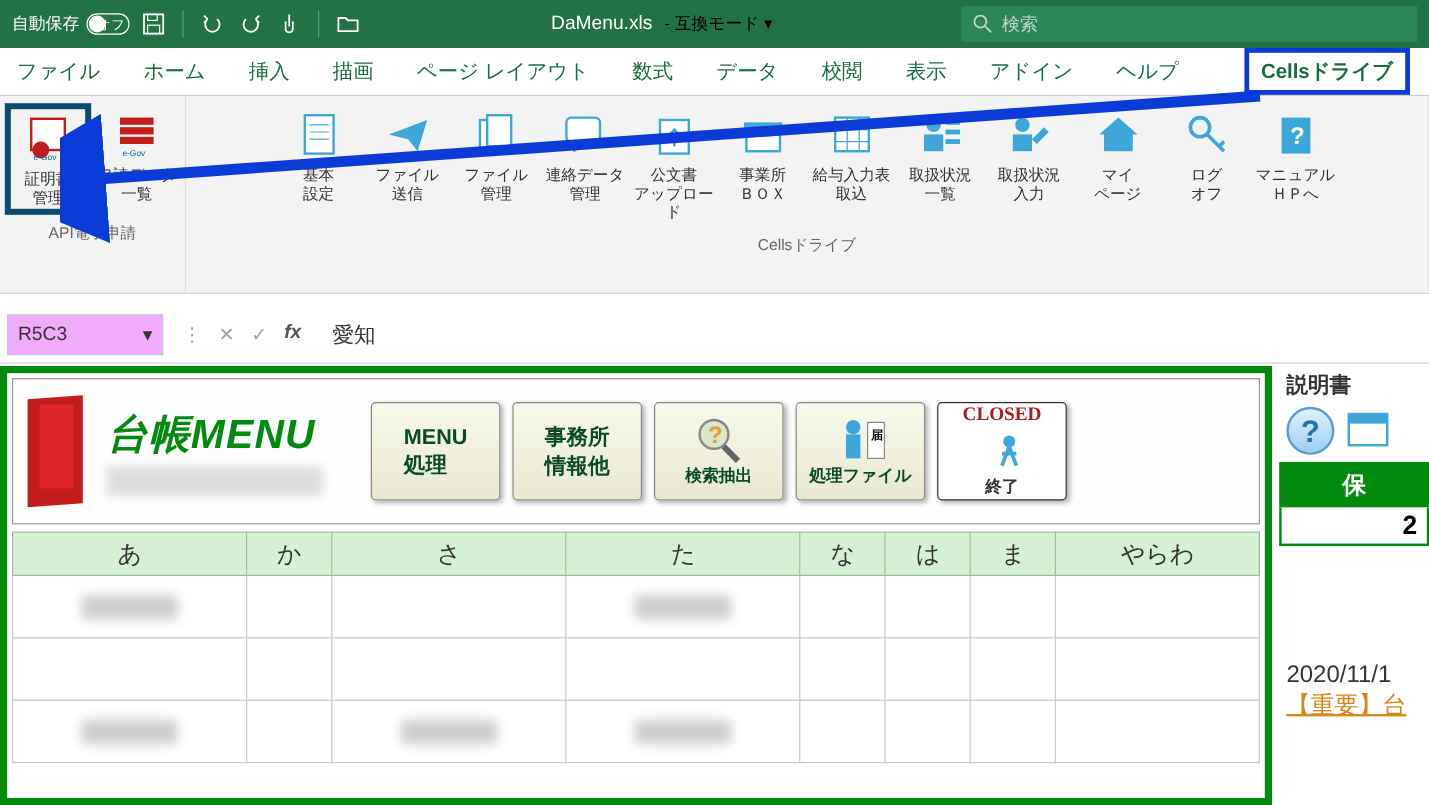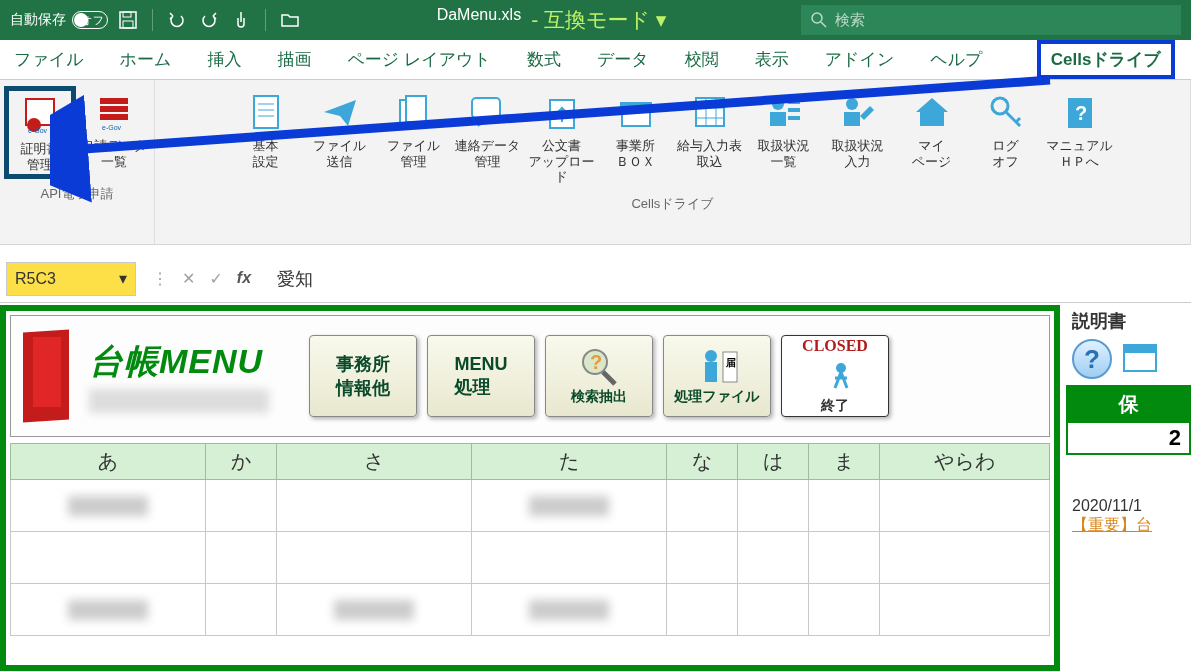--- a/index.html
+++ b/index.html
@@ -6,42 +6,42 @@
   body { background: #fff; overflow: hidden; width: 1191px; height: 671px; position: relative; }
 
   
   .titlebar { height: 40px; background: #217346; color: #fff; display: flex; align-items: center; padding: 0 10px; gap: 8px; }
   .autosave { display: flex; align-items: flex-end; gap: 6px; font-size: 14px; }
   .toggle { width: 36px; height: 18px; border: 1px solid #fff; border-radius: 10px; position: relative; display: flex; align-items: center; }
   .toggle::before { content: ""; width: 14px; height: 14px; background: #fff; border-radius: 50%; position: absolute; left: 1px; }
   .toggle-label { font-size: 11px; position: absolute; right: 3px; }
   .tb-icon { width: 24px; height: 24px; display: flex; align-items: center; justify-content: center; color: #fff; cursor: pointer; }
   .tb-sep { width: 1px; height: 22px; background: rgba(255,255,255,0.3); margin: 0 4px; }
-  .titlebar-center { flex: 1; text-align: center; font-size: 16px; display: flex; justify-content: center; gap: 10px; align-items: flex-start; }
+  .titlebar-center { flex: 1; text-align: center; font-size: 16px; display: flex; justify-content: center; gap: 10px; align-items: flex-end; }
   .filename { color: #fff; }
-  .compat { color: #bef264; font-size: 21px; }
+  .compat { color: #000000; font-size: 14px; }
   .searchbox { width: 380px; height: 30px; background: #2d8658; display: flex; align-items: center; padding: 0 10px; gap: 8px; color: #bcd9c9; font-size: 15px; }
 
   
   .menutabs { height: 40px; background: #fff; display: flex; align-items: center; padding: 0 10px; gap: 28px; font-size: 17px; color: #1a6b44; border-bottom: 1px solid #ccc; }
   .menutab { cursor: pointer; padding: 6px 4px; }
   .cells-drive-tab { border: 4px solid #0b3bd6; padding: 4px 10px; color: #1a6b44; font-weight: bold; margin-left: auto; margin-right: 6px; }
 
   
   .ribbon { background: #f3f3f3; border-bottom: 1px solid #d4d4d4; display: flex; }
   .ribbon-group { display: flex; flex-direction: column; align-items: center; padding: 6px 4px 2px 4px; border-right: 1px solid #ddd; }
   .ribbon-buttons { display: flex; gap: 2px; }
   .ribbon-btn { display: flex; flex-direction: column; align-items: center; width: 72px; padding: 4px 2px; cursor: pointer; font-size: 13px; color: #323130; text-align: center; line-height: 1.2; }
   .ribbon-btn .icon { width: 44px; height: 44px; margin-bottom: 4px; display:flex; align-items:center; justify-content:center; }
   .ribbon-group-label { font-size: 13px; color: #666; margin-top: 4px; padding: 2px 0; }
   .highlight-box { border: 5px solid #0c4a6e; padding: 2px; }
 
   
   .formulabar { height: 48px; background: #fff; border-bottom: 1px solid #ccc; display: flex; align-items: center; padding: 4px 6px; gap: 6px; }
-  .namebox { width: 130px; height: 34px; border: 1px solid #c8c8c8; padding: 0 8px; font-size: 16px; background: #fde047; display:flex; align-items:center; justify-content:space-between; color:#333; }
+  .namebox { width: 130px; height: 34px; border: 1px solid #c8c8c8; padding: 0 8px; font-size: 16px; background: #f0abfc; display:flex; align-items:center; justify-content:space-between; color:#333; }
   .fbar-icons { display: flex; gap: 14px; padding: 0 10px; color: #a0a0a0; }
   .fbar-fx { font-style: italic; font-weight: bold; color:#555; }
   .fbar-input { flex: 1; height: 34px; border: none; padding: 0 10px; font-size: 18px; color: #333; outline: none; }
   .formulabar { position:absolute; top:255px; left:0; right:0; }
   .ribbon { position:absolute; top:80px; left:0; right:0; height:165px; }
   .menutabs { position:absolute; top:40px; left:0; right:0; }
 
   .sheet-wrap { position:absolute; top:305px; left:0; width:1060px; bottom:0; border:6px solid #028a0f; background:#fff; padding:4px; }
   .menu-header { height:122px; border:1px solid #999; background:#fdfdfd; display:flex; align-items:center; gap:10px; padding:4px 6px; }
   .binder { width:58px; height:90px; position:relative; }
@@ -62,21 +62,21 @@
 
   
   .arrow-svg { position:absolute; top:60px; left:50px; pointer-events:none; z-index:50; }
 
   .right-panel { position:absolute; top:305px; left:1066px; right:0; bottom:0; background:#fff; }
   .rp-title { font-size:18px; font-weight:bold; color:#333; padding:4px 6px; }
   .rp-icons { display:flex; gap:10px; padding:2px 6px; }
   .help-circle { width:40px; height:40px; border-radius:50%; background:linear-gradient(#dff1ff,#9fcef2); border:2px solid #5a9bd4; display:flex; align-items:center; justify-content:center; font-size:26px; font-weight:bold; color:#2a6fb0; }
   .rp-green { background:#028a0f; color:#fff; height:38px; display:flex; align-items:center; justify-content:center; font-size:20px; font-weight:bold; margin-top:4px; }
   .rp-white { background:#fff; text-align:right; padding:2px 8px; font-size:22px; font-weight:bold; border:2px solid #028a0f; border-top:none; }
-  .rp-news { margin-top:36px; padding:6px; font-size:16px; }
+  .rp-news { margin-top:90px; padding:6px; font-size:20px; }
   .rp-news .date { color:#333; }
   .rp-news .link { color:#d9861a; text-decoration:underline; }
 
   svg { display:block; }
 </style>
 </head>
 <body>
 
 <div class="titlebar">
   <div class="autosave">
@@ -323,26 +323,26 @@
 
 <div class="sheet-wrap">
   <div class="menu-header">
     <div class="binder"></div>
     <div class="menu-title-wrap">
       <div class="menu-title">台帳MENU</div>
       <div class="blur"></div>
     </div>
     <div style="flex:0 0 20px"></div>
     <div class="mbtn">
+        <span class="lbl" style="white-space:pre-line;font-size:18px">MENU
+処理</span>
+      </div>
+    <div class="mbtn">
         <span class="lbl" style="white-space:pre-line;font-size:18px">事務所
 情報他</span>
-      </div>
-    <div class="mbtn">
-        <span class="lbl" style="white-space:pre-line;font-size:18px">MENU
-処理</span>
       </div>
     <div class="mbtn">
         <span class="mi">
           <svg width="44" height="40">
             <circle cx="18" cy="16" r="12" fill="#d8e8c8" stroke="#888" stroke-width="2"></circle>
             <text x="13" y="23" font-size="20" fill="#e89a3c" font-weight="bold">?</text>
             <line x1="26" y1="26" x2="38" y2="38" stroke="#666" stroke-width="5"></line>
           </svg>
         </span>
         <span class="lbl">検索抽出</span>

